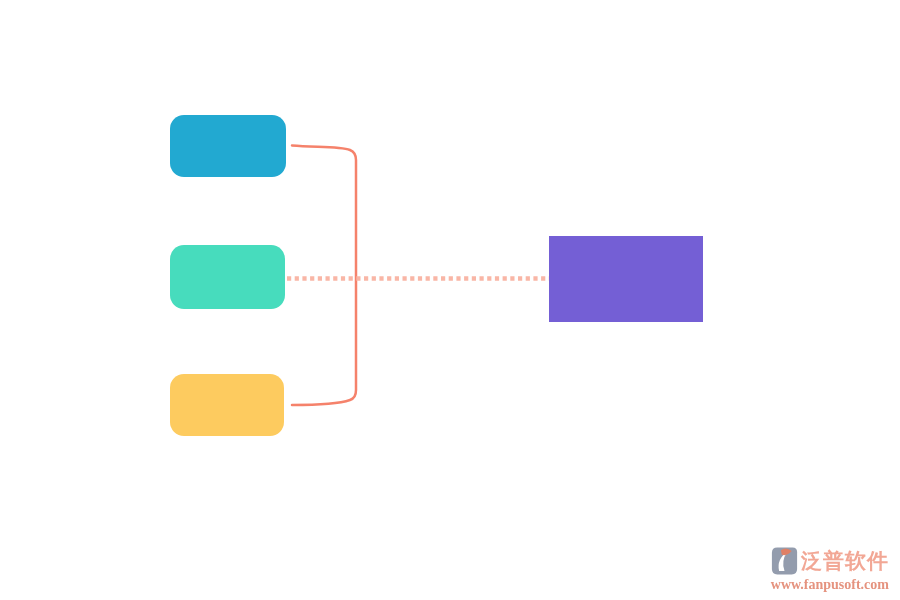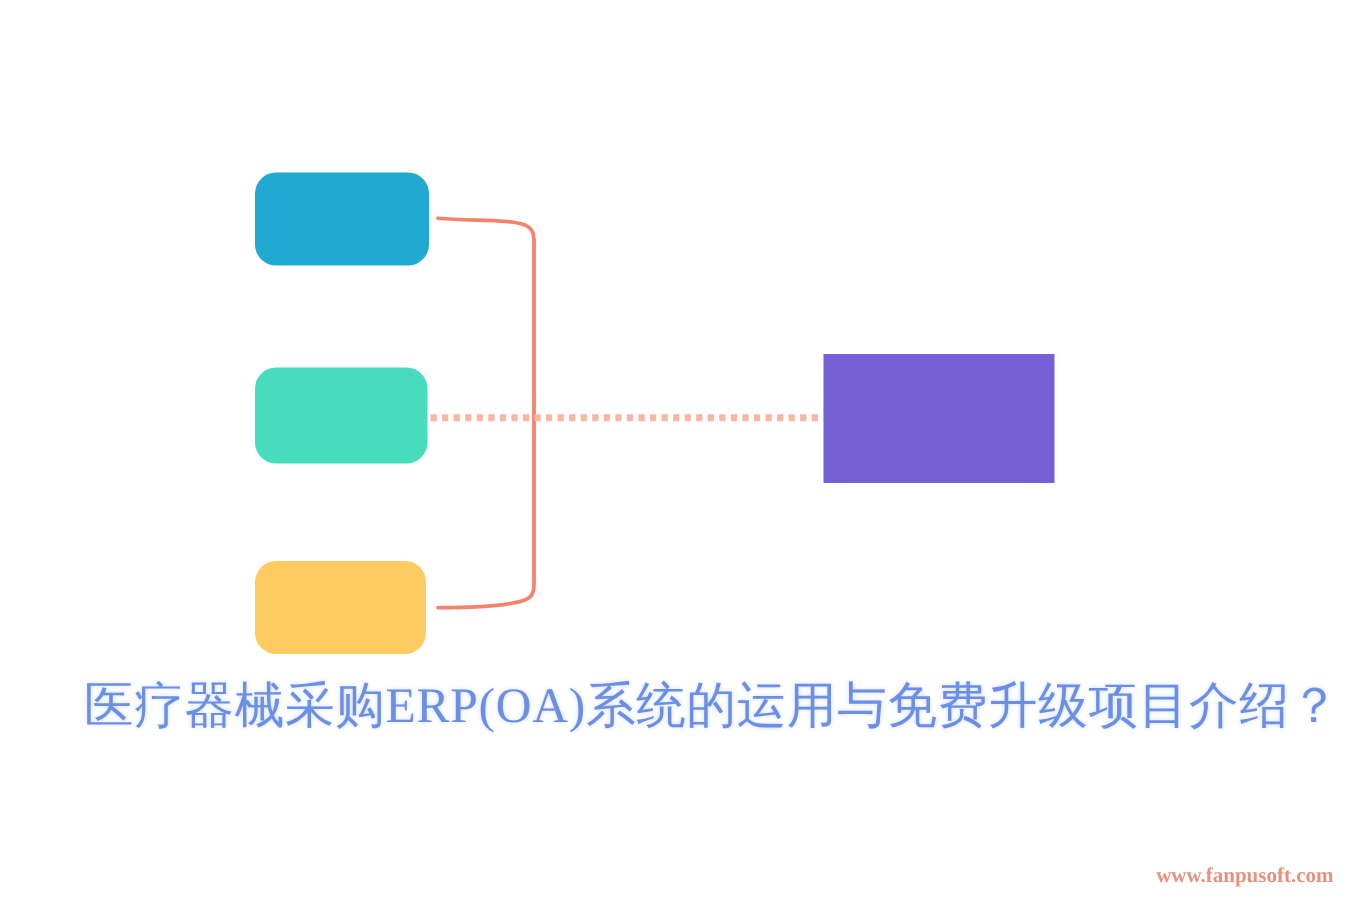--- a/index.html
+++ b/index.html
@@ -78,19 +78,28 @@
     <path d="M 292 145.5 C 315 147.5, 340 146, 350 150 Q 356 152.5, 356 160 L 356 390 Q 356 398, 350 400 C 340 403.5, 315 405, 292 405" fill="none" stroke-width="2.5" stroke-linecap="round" stroke="#f5826b"></path>
     <path d="M 287 278.5 L 549 278.5" fill="none" stroke-width="4.6" stroke-dasharray="4.2 3.5" stroke="#f9b6a6"></path>
   </svg>
 
   <div class="node" id="node-top" style="background: rgb(34, 169, 209);"></div>
   <div class="node" id="node-middle" style="background: rgb(71, 220, 189);"></div>
   <div class="node" id="node-bottom" style="background: rgb(253, 203, 95);"></div>
 
   <div id="node-result" style="background: rgb(116, 95, 213);"></div>
 
-  <h1 id="page-title" style="color: rgb(108, 143, 229);">医疗器械采购ERP(OA)系统的运用与免费升级项目介绍？</h1>
 
   <div id="footer-logo">
+    <div class="logo-row">
+      <span style="display:inline-flex;">
+        <svg width="27" height="30" viewBox="0 0 30 32" xmlns="http://www.w3.org/2000/svg">
+          <path d="M7 1 L24 1 Q29 1 29 6 L29 25 Q29 31 23 31 L7 31 Q1 31 1 25 L1 7 Q1 1 7 1 Z" fill="#939cad"></path>
+          <path fill="#ffffff" d="M9 27 Q6 14 18 6 Q11 16 15 27 Z"></path>
+          <path d="M11 4 Q17 0 23 5 Q18 11 12 9 Z" fill="#df8066"></path>
+        </svg>
+      </span>
+      <span id="logo-brand" style="color: rgb(242, 167, 149);">泛普软件</span>
+    </div>
     <span id="logo-url" style="color: rgb(229, 147, 127);">www.fanpusoft.com</span>
   </div>
 
 </div>
 
 </body></html>

